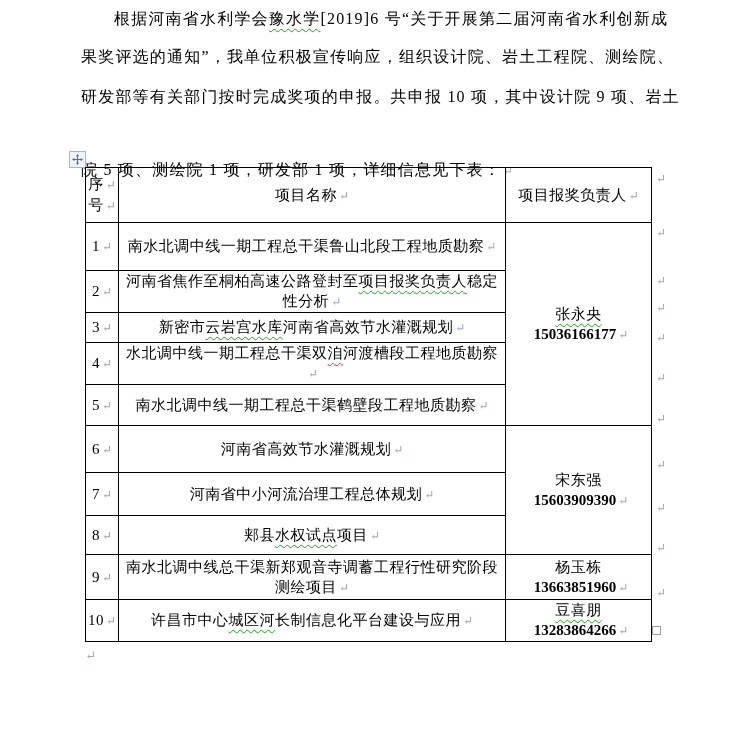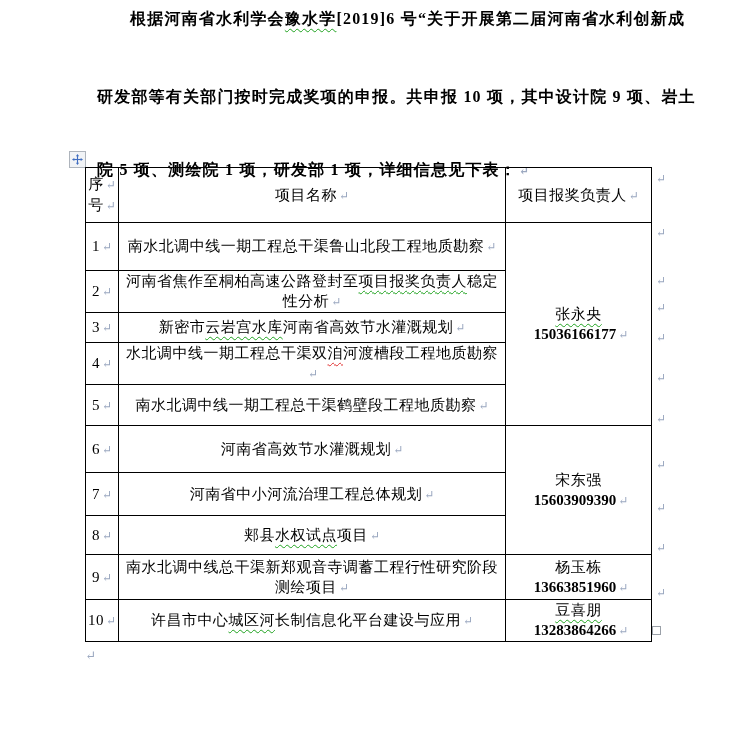--- a/index.html
+++ b/index.html
@@ -2,22 +2,22 @@
 <html><head>
 <meta charset="utf-8">
 <style>
   html,body{margin:0;padding:0;background:#fff;}
   .page{
     position:relative;width:741px;height:729px;background:#ffffff;overflow:hidden;
     font-family:"Liberation Serif","DejaVu Serif",serif;color:#000;
   }
   
   .par-line{
-    position:absolute;left:97px;width:575px;font-size:16px;line-height:22px;
-    letter-spacing:1.2px;white-space:nowrap;font-weight:bold;
+    position:absolute;left:81px;width:575px;font-size:16px;line-height:22px;
+    letter-spacing:1.2px;white-space:nowrap;
   }
   .par-line.indent{padding-left:33px;width:542px;}
   
   .sq-green{text-decoration:underline wavy #1fa21f;text-decoration-thickness:1px;text-underline-offset:4px;text-decoration-skip-ink:none;}
   .sq-red{text-decoration:underline wavy #e03030;text-decoration-thickness:1px;text-underline-offset:4px;text-decoration-skip-ink:none;}
   
   .mark{color:#9ba8c0;font-size:12px;letter-spacing:0;margin-left:2px;vertical-align:baseline;}
   .loose-mark{position:absolute;color:#9ba8c0;font-size:13px;}
   
   table.doc{
@@ -46,20 +46,21 @@
   
   .footer-line{position:absolute;left:340px;top:681px;font-size:16px;letter-spacing:1px;white-space:nowrap;}
   .footer-line .phone{margin-left:44px;}
 </style>
 </head>
 <body>
 
 <div class="page">
 
   <div class="par-line indent" style="top:8px;"><span>根据河南省水利学会</span><span class="sq-green">豫水学</span><span>[2019]6 号“关于开展第二届河南省水利创新成</span></div>
+  <div class="par-line" style="top:46px;">果奖评选的通知”，我单位积极宣传响应，组织设计院、岩土工程院、测绘院、</div>
   <div class="par-line" style="top:86px;">研发部等有关部门按时完成奖项的申报。共申报 10 项，其中设计院 9 项、岩土</div>
   <div class="par-line" style="top:125px;margin-top:34px;"><span>院 5 项、测绘院 1 项，研发部 1 项，详细信息见下表：</span><span class="mark">↵</span></div>
 
   <div class="move-handle">
     <svg width="11" height="11" viewBox="0 0 16 16">
       <g stroke="#3e6cc0" stroke-width="1.6" fill="#3e6cc0">
         <line x1="8" y1="3" x2="8" y2="13"></line>
         <line x1="3" y1="8" x2="13" y2="8"></line>
         <polygon points="8,0 5.7,3.4 10.3,3.4" stroke="none"></polygon>
         <polygon points="8,16 5.7,12.6 10.3,12.6" stroke="none"></polygon>

